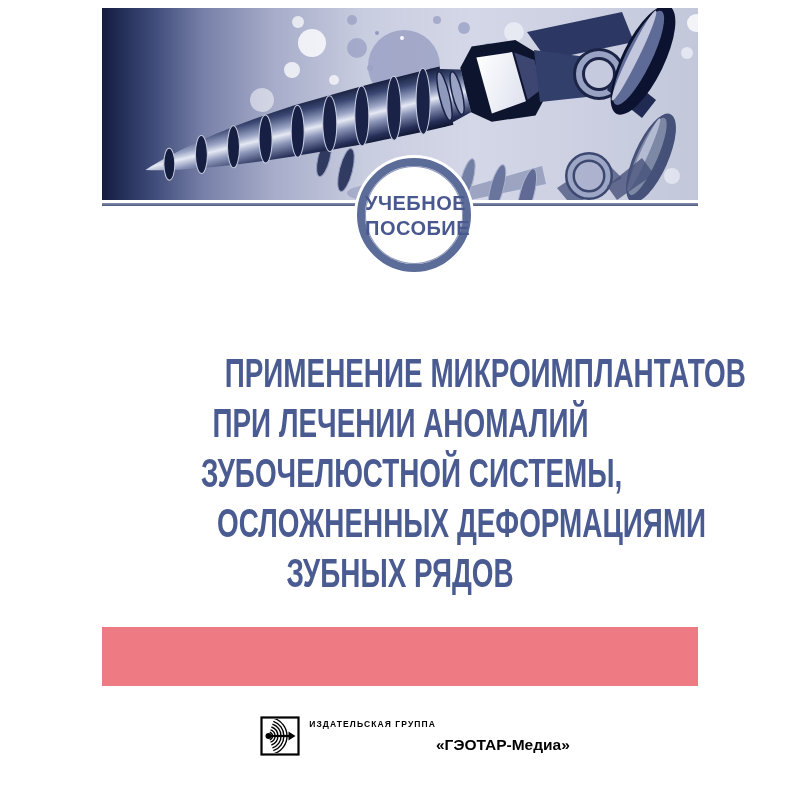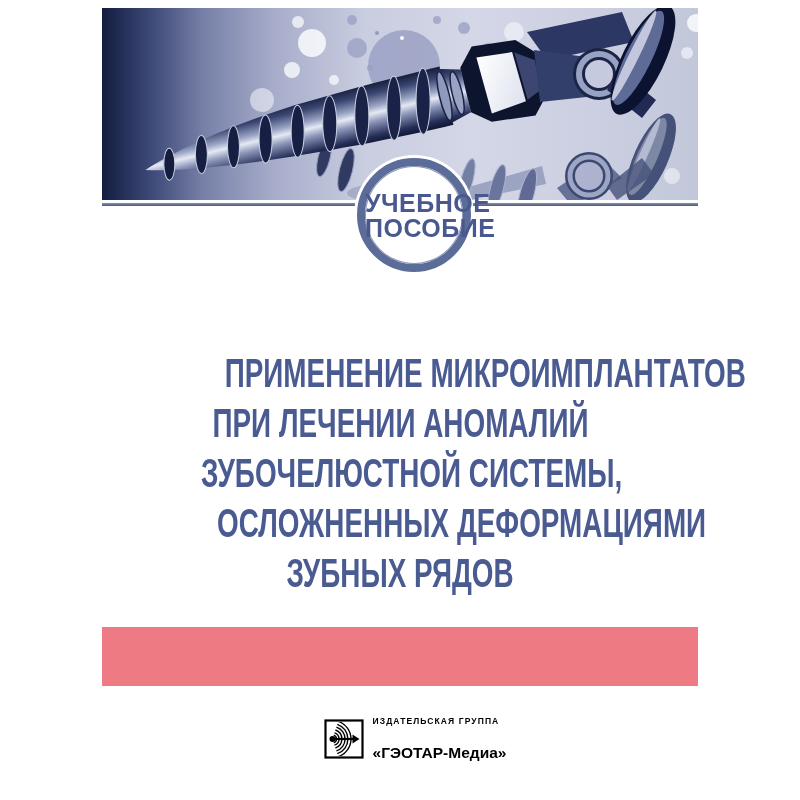--- a/index.html
+++ b/index.html
@@ -9,36 +9,36 @@
   .photo-wrap{position:absolute;left:102px;top:8px;width:596px;height:192px;}
   .photo-wrap svg{display:block;}
   
   .sep-line{position:absolute;left:102px;top:203px;width:596px;height:3px;
             background:linear-gradient(#8891b0,#4d5878);z-index:1;}
   
   .badge{position:absolute;left:357px;top:158px;width:114px;height:114px;border-radius:50%;
          background:#ffffff;border:8px solid #5c6c99;box-sizing:border-box;
          box-shadow:0 0 0 3px #ffffff, inset 0 0 0 1px #8d98bb;
          z-index:2;text-align:center;}
-  .badge-inner{padding-top:25px;font-weight:bold;font-size:25px;line-height:25px;
+  .badge-inner{padding-top:25px;font-weight:bold;font-size:20px;line-height:25px;
                color:#49598f;letter-spacing:.5px;}
   
   .authors{position:absolute;left:102px;top:287px;width:596px;text-align:center;
            font-weight:bold;font-size:29px;line-height:34px;color:#121212;}
   
   .title{position:absolute;left:102px;top:348px;width:596px;text-align:center;
          color:#4a5b92;font-weight:bold;font-size:41px;line-height:50px;}
   .cx{display:inline-block;transform:scaleX(.68);transform-origin:50% 50%;white-space:nowrap;}
   .cx72{display:inline-block;transform:scaleX(.72);transform-origin:50% 50%;white-space:nowrap;}
   
   .pink-band{position:absolute;left:102px;top:627px;width:596px;height:59px;background:#ee7b83;}
   
   .publisher{position:absolute;left:102px;top:716px;width:596px;display:flex;
              justify-content:center;align-items:center;gap:9px;transform:translateX(15px);}
-  .pub-text{display:flex;flex-direction:column;align-items:flex-start;color:#000;}
+  .pub-text{display:flex;align-items:flex-start;color:#000;}
   .pub-group{font-weight:bold;font-size:8.5px;letter-spacing:1.1px;line-height:11px;}
   .pub-name{font-weight:bold;font-size:15.5px;line-height:19px;margin-top:16px;}
 </style>
 </head>
 <body>
 
 <div class="page">
 
   <div class="photo-wrap">
     <svg width="596" height="192" viewBox="0 0 596 192">

